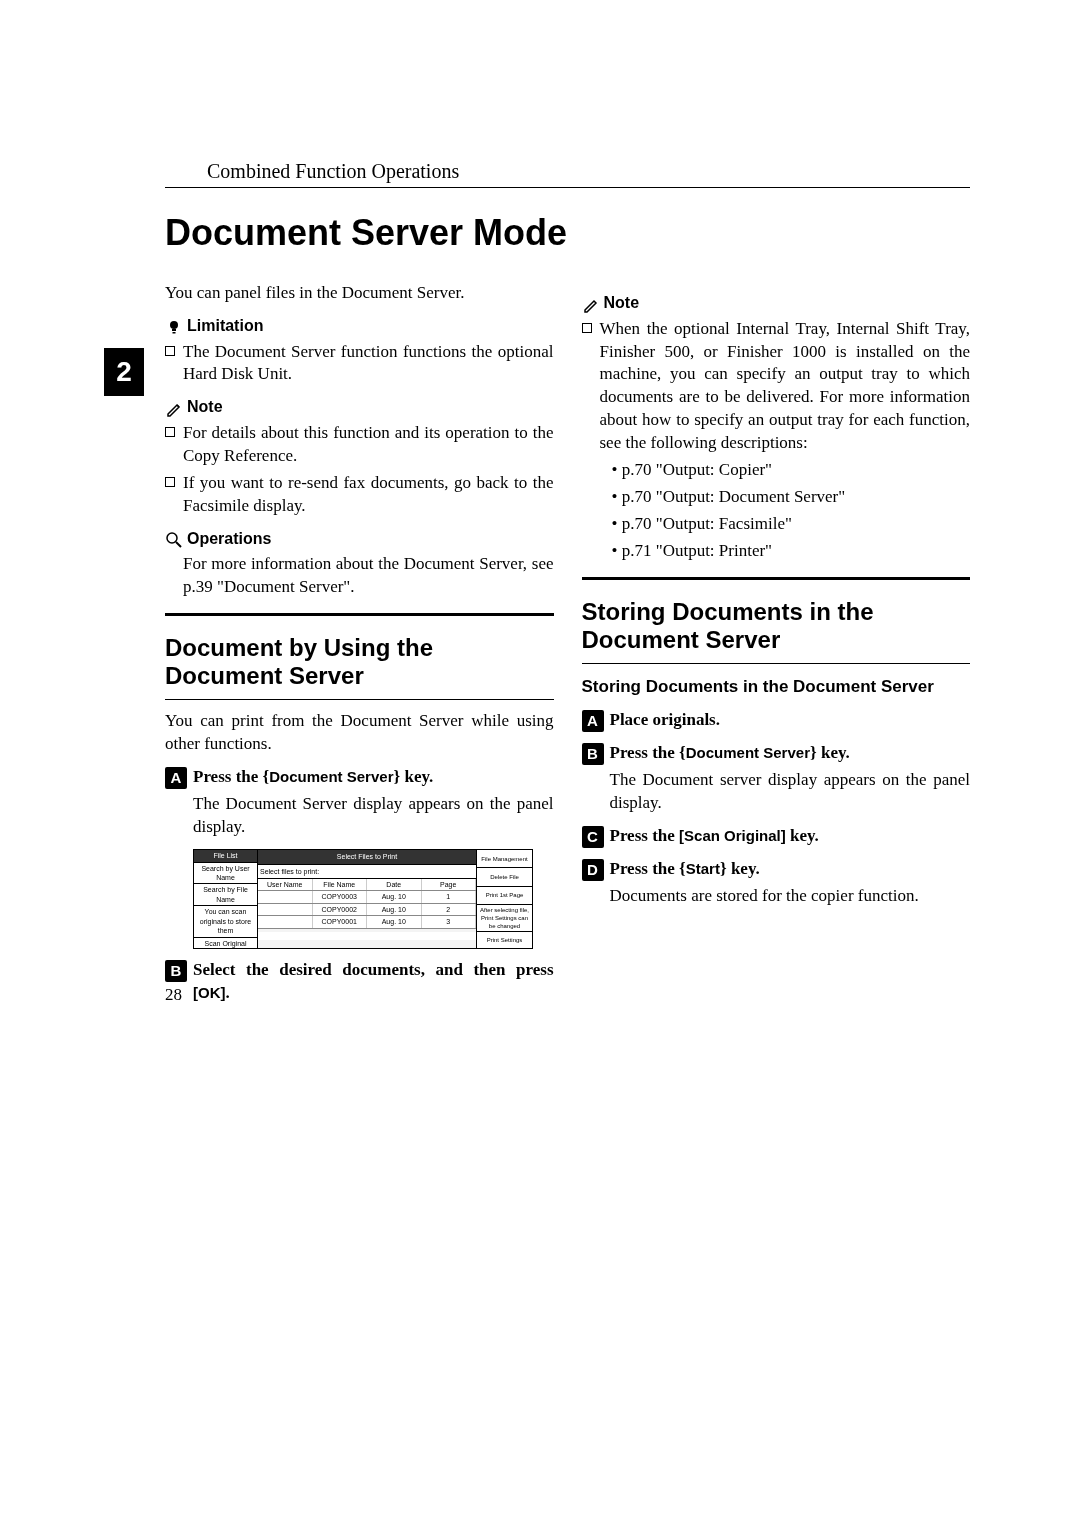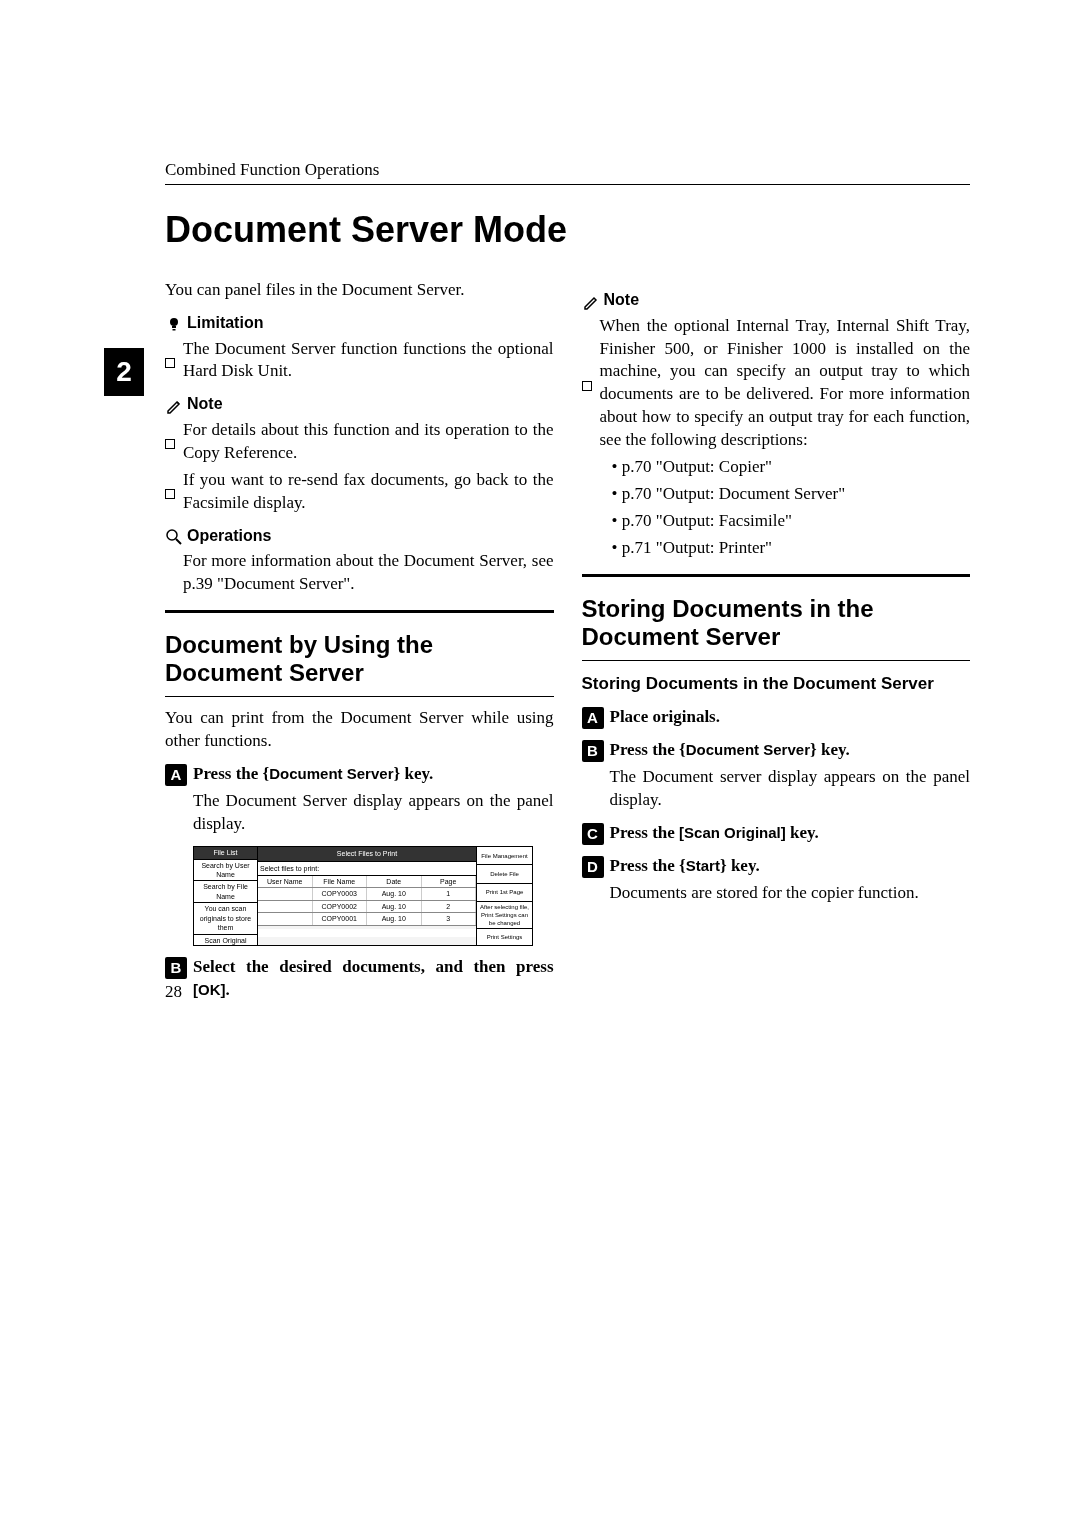--- a/index.html
+++ b/index.html
@@ -9,22 +9,23 @@
       background: #fff;
       font-family: Georgia, 'Times New Roman', serif;
       position: relative;
       color: #000;
     }
     .page {
       padding: 160px 110px 80px 165px;
       position: relative;
     }
     .header-line {
-      font-size: 17px;
+      font-size: 20px;
       margin-bottom: 4px;
+      margin-left: 42px;
     }
     .header-rule {
       border-top: 1px solid #000;
       margin-bottom: 24px;
     }
     .main-title {
       font-family: Arial, Helvetica, sans-serif;
       font-weight: bold;
       font-size: 36px;
       margin-bottom: 28px;
@@ -87,21 +88,21 @@
       margin-top: 10px;
       margin-bottom: 4px;
     }
     .icon-heading .icon {
       width: 18px;
       height: 18px;
       display: inline-block;
     }
     .bullet-item {
       display: flex;
-      align-items: center;
+      align-items: flex-start;
       gap: 8px;
       margin-top: 4px;
       text-align: justify;
     }
     .bullet-item .sq {
       flex-shrink: 0;
       margin-top: 5px;
       width: 10px;
       height: 10px;
       border: 1.5px solid #000;

